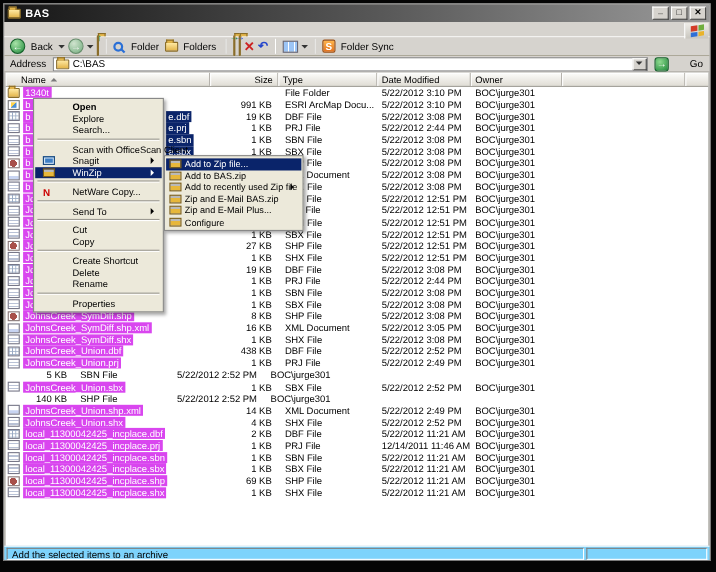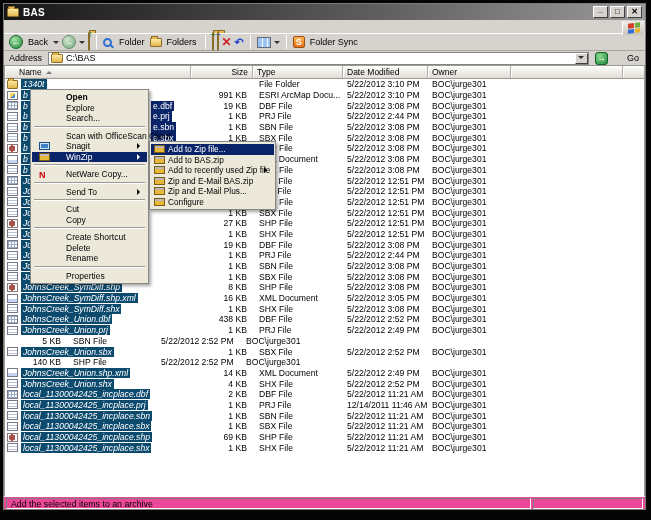--- a/index.html
+++ b/index.html
@@ -103,21 +103,21 @@
 
   .rows{position:absolute;top:13px;left:0;right:0;}
   .row{height:10.7px;display:flex;align-items:center;font-size:8.6px;color:#000;}
   .cell{flex:none;white-space:nowrap;overflow:hidden;}
   .row .c-name{display:flex;align-items:center;position:relative;overflow:visible;padding-left:2px;}
   .row .c-size{text-align:right;padding-right:6px;}
   .row .c-type{padding-left:6px;}
   .row .c-date{padding-left:4px;}
   .row .c-owner{padding-left:4px;}
   .nm{padding:0 2px;white-space:nowrap;}
-  .row.sel .nm{background:#0c4a6e;color:#fff;font-style:italic;}
+  .row.sel .nm{background:#d946ef;color:#fff;}
   .tail{position:absolute;left:146px;top:0;background:#0a246a;color:#fff;padding:0 2px;line-height:10.7px;}
   .tail:empty{display:none;}
 
   .fico{width:11px;height:9px;position:relative;flex:none;margin-right:3px;}
   [data-icon="folder-icon"]{background:linear-gradient(#ffe9a2,#e3b54a);border:1px solid #8a6d2a;border-radius:1px;}
   [data-icon="folder-icon"]::before{content:"";position:absolute;top:-3px;left:0;width:4px;height:2px;
       background:#e3b54a;border:1px solid #8a6d2a;border-bottom:none;}
   [data-icon="arcmap-doc-icon"]{background:#fff;border:1px solid #777;}
   [data-icon="arcmap-doc-icon"]::after{content:"";position:absolute;inset:1px 2px;
       background:linear-gradient(135deg,#ffd34d 50%,#4d8fd3 50%);}
@@ -146,21 +146,21 @@
   .mi.sep{height:5px;padding:0;display:block;}
   .mi.sep::before{content:"";display:block;height:1px;background:#9c9a92;margin:2px 2px 0 2px;box-shadow:0 1px 0 #fff;}
   .mico{position:absolute;left:3px;top:1px;width:11px;height:8px;}
   #ctx-menu .mico{left:7px;}
   [data-icon="winzip-icon"]{background:linear-gradient(#b9b9b9 0 2px,#e7b73a 2px 100%);border:1px solid #7a5c17;}
   [data-icon="snagit-icon"]{background:#3f7fc4;border:1px solid #1d4c7e;box-shadow:inset 0 0 0 1px #cfe3f7;}
   [data-icon="netware-icon"]{border:none;}
   [data-icon="netware-icon"]::before{content:"N";color:#c00;font-weight:bold;font-size:9px;line-height:8px;}
 
   
-  .status{height:13px;flex:none;background:#ec4899;display:flex;padding:1px 2px;border-top:1px solid #fff;}
+  .status{height:13px;flex:none;background:#7dd3fc;display:flex;padding:1px 2px;border-top:1px solid #fff;}
   .spanel{flex:1;height:11px;border:1px solid;border-color:#808080 #fff #fff #808080;
           font-size:8.8px;line-height:10px;padding:0 4px;color:#000;white-space:nowrap;overflow:hidden;}
   .spanel.small{flex:none;width:110px;margin-left:2px;}
 </style>
 </head>
 <body>
 
 <div class="window">
 
   <div class="titlebar">

